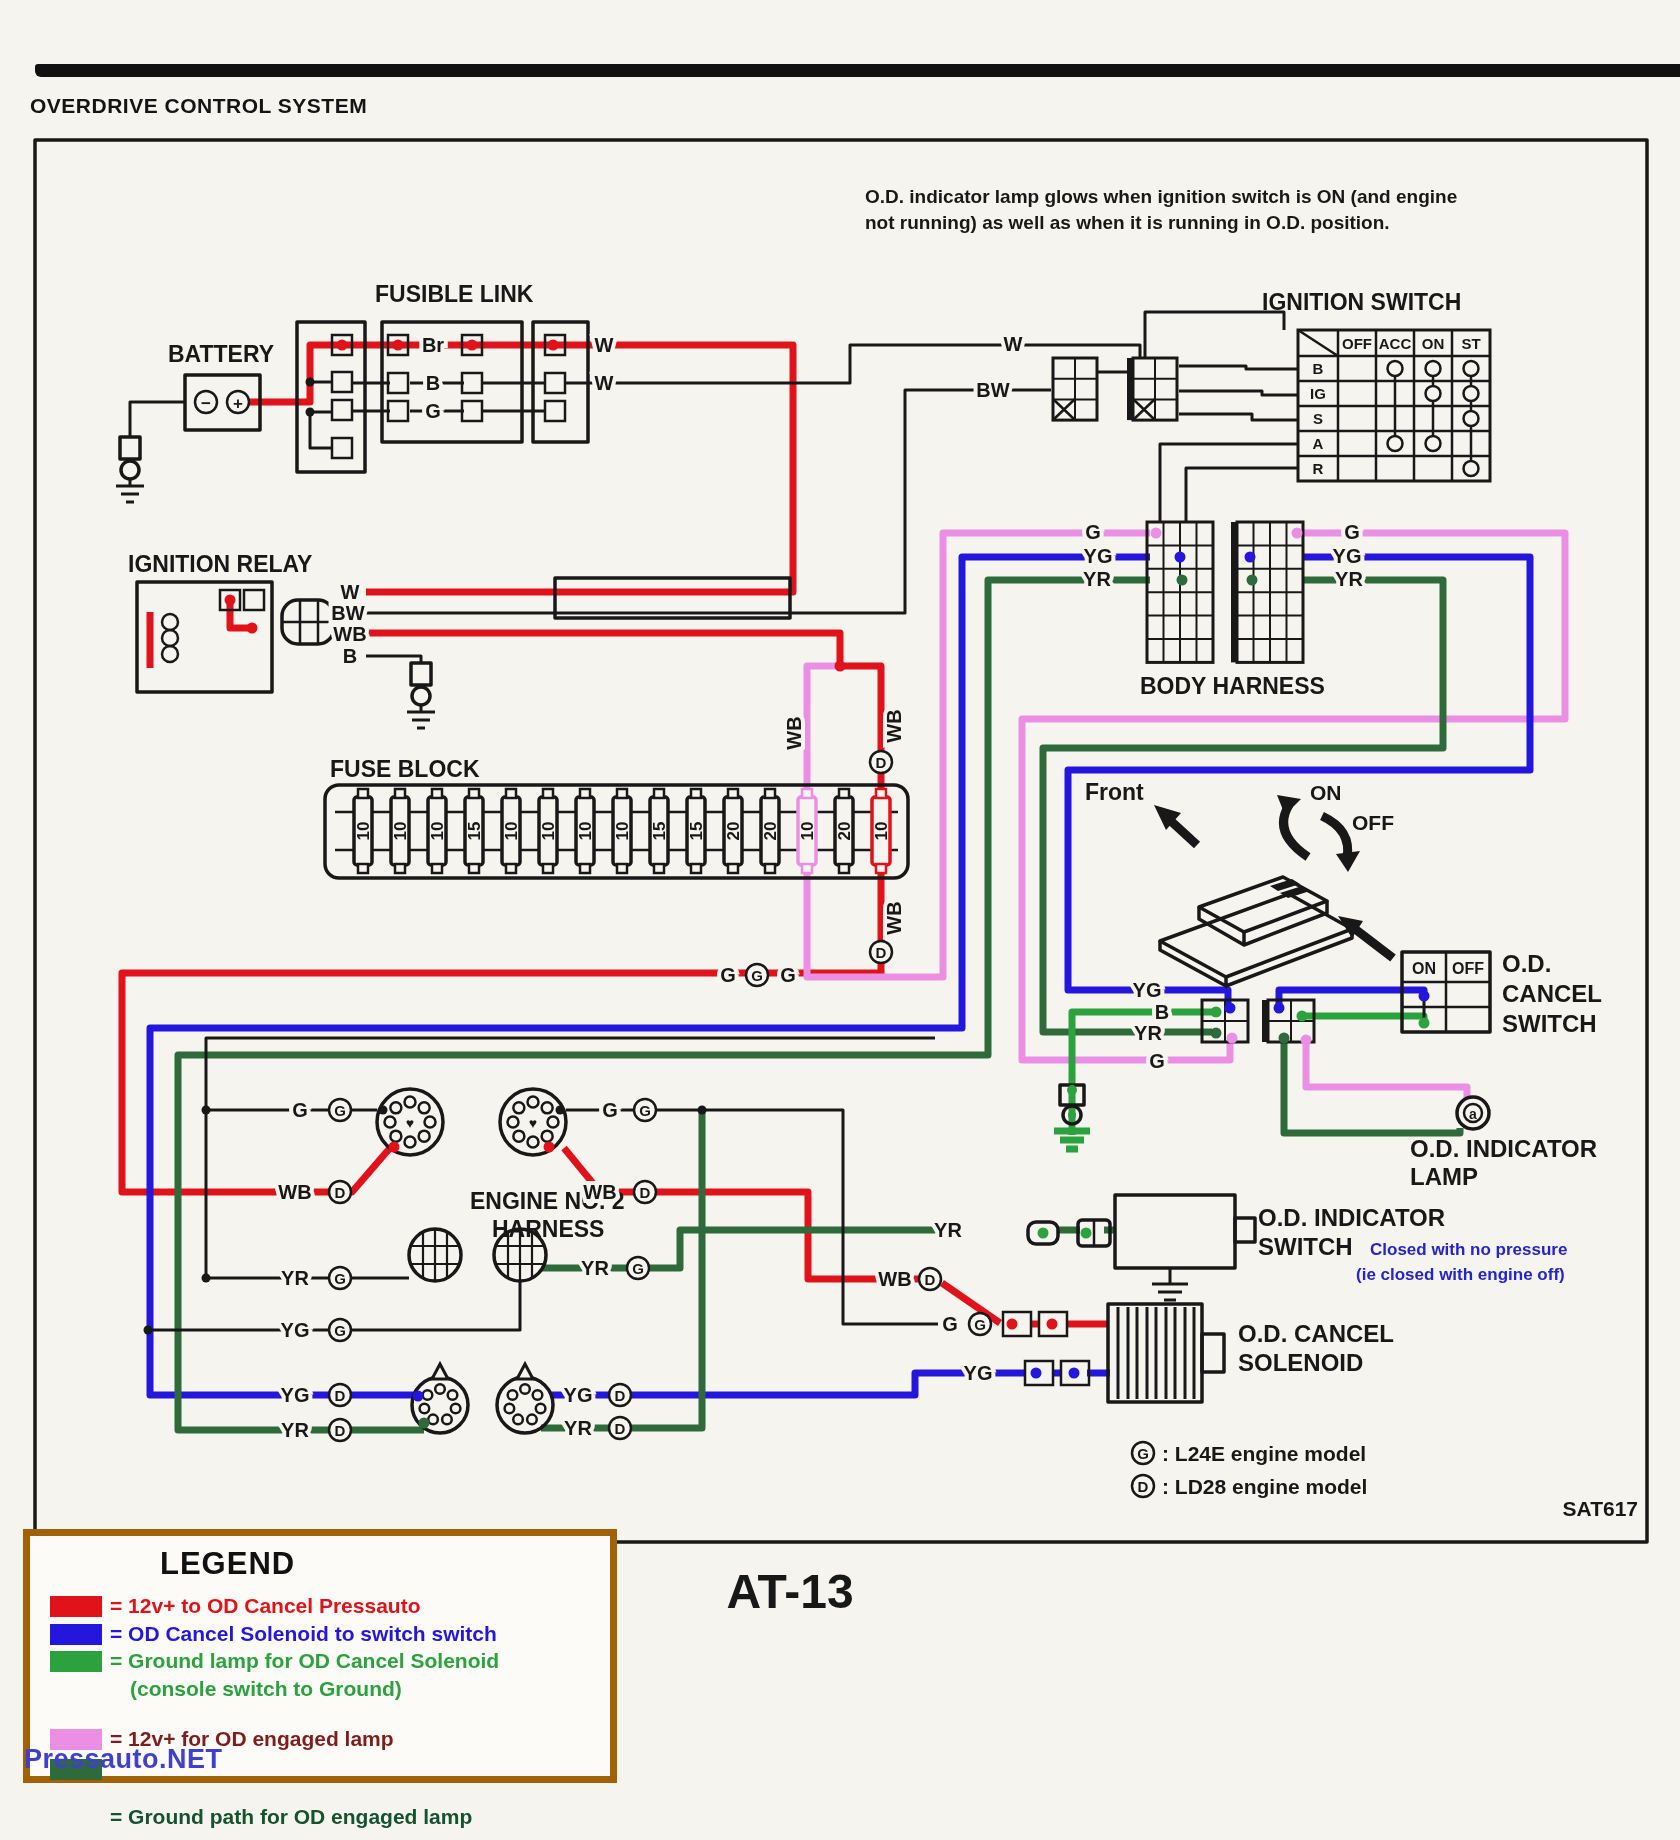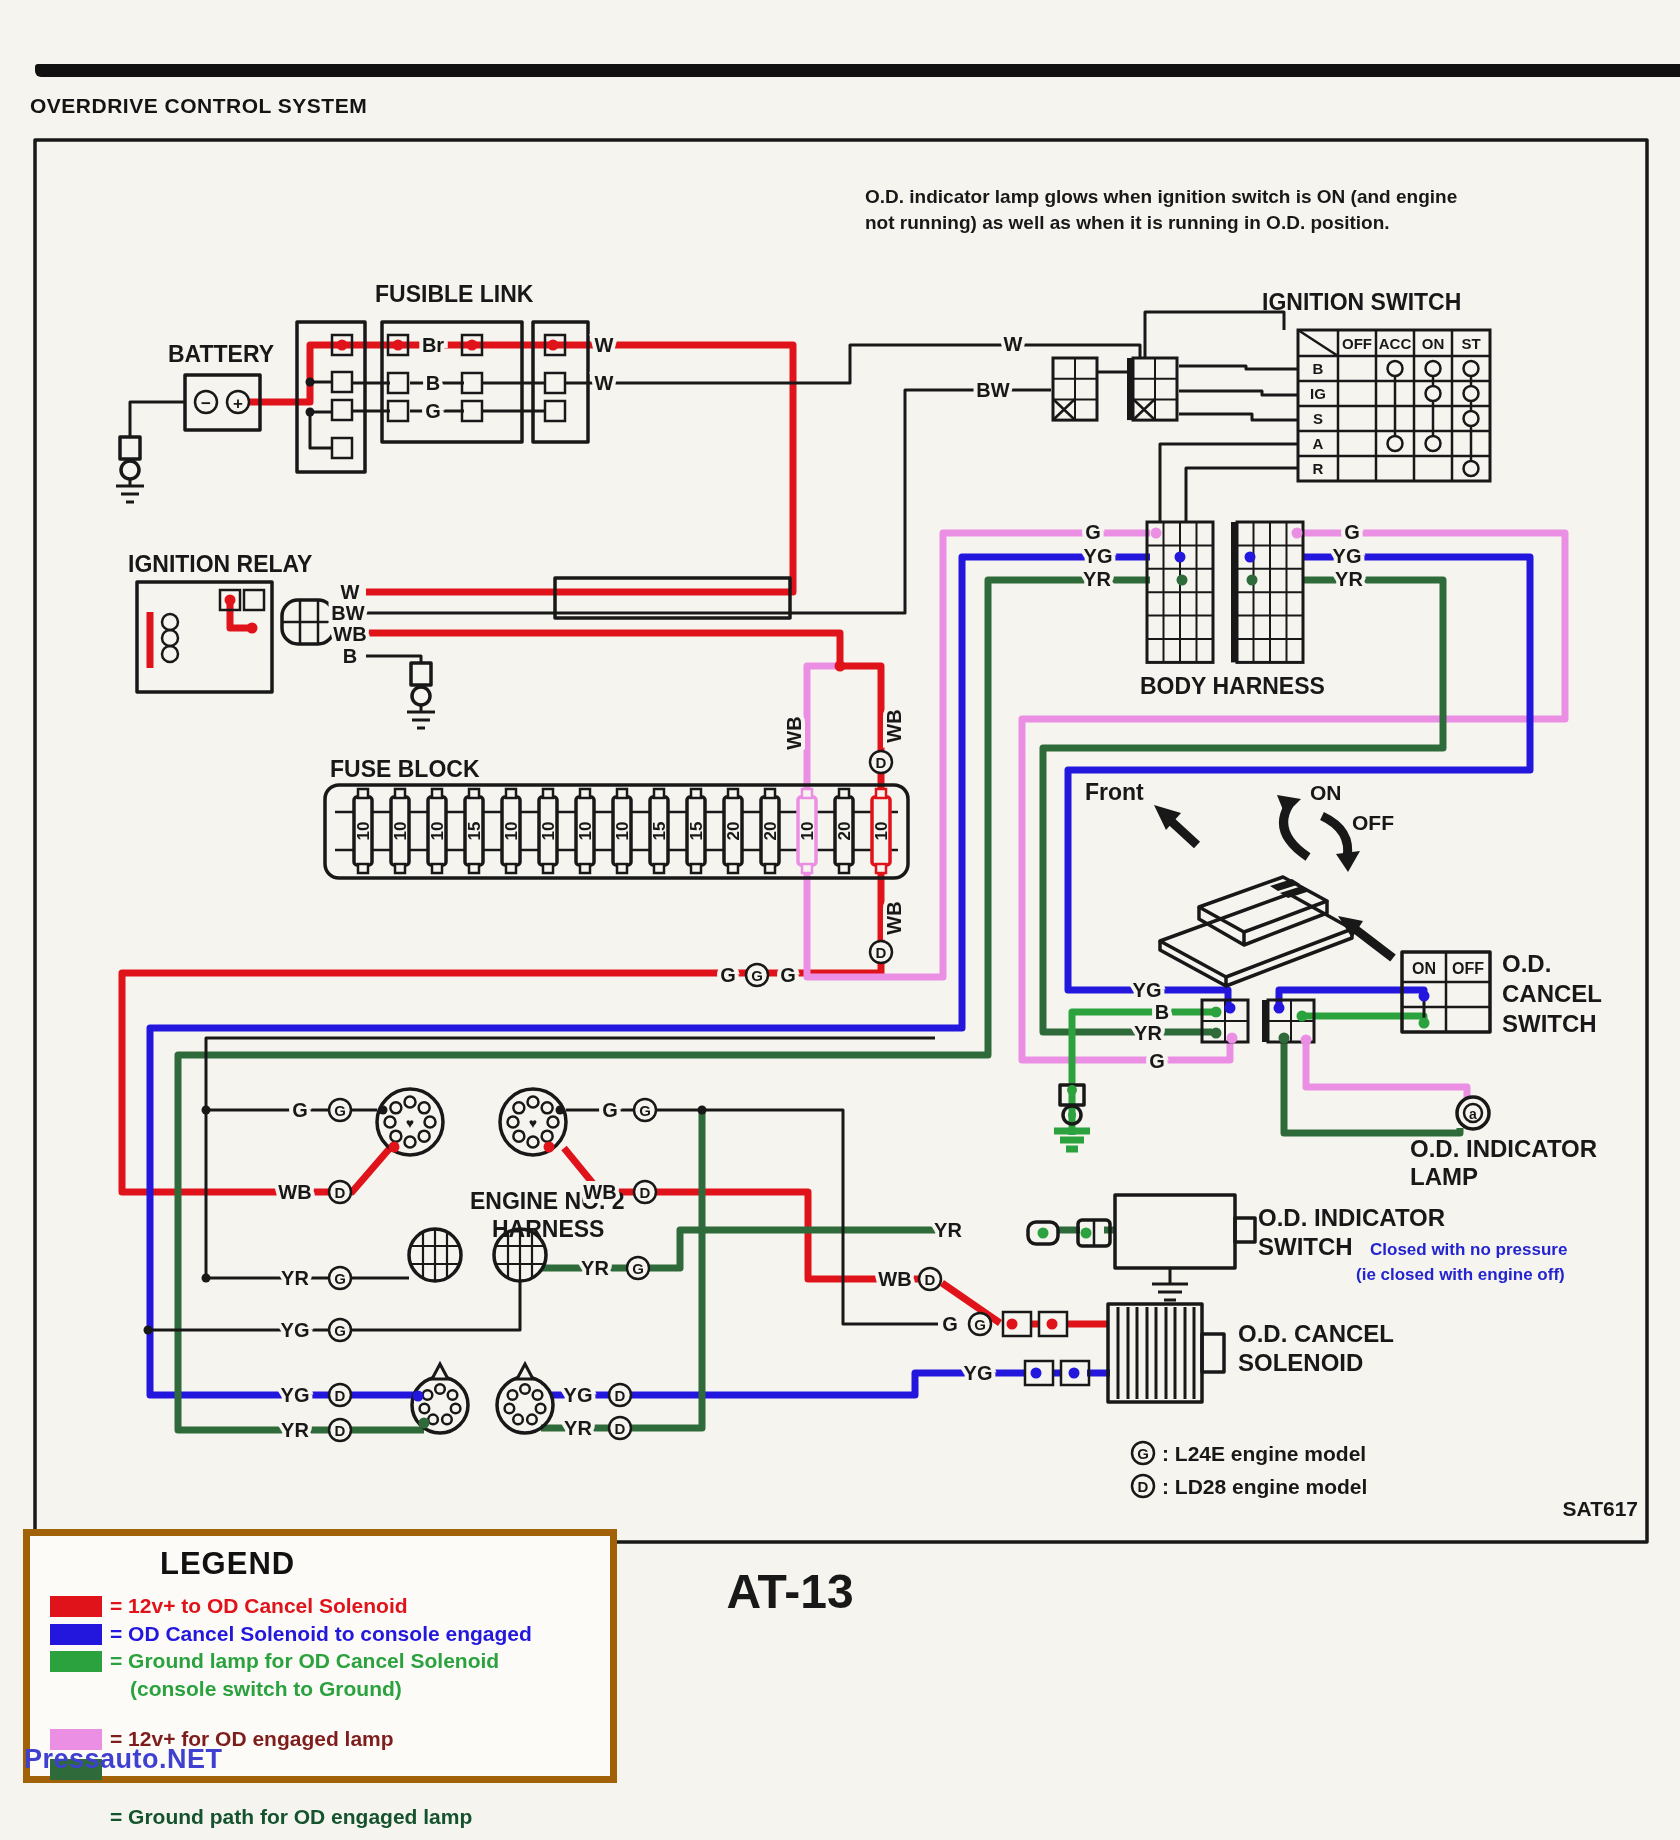--- a/index.html
+++ b/index.html
@@ -506,25 +506,25 @@
 
     <text x="1638" y="1516" text-anchor="end" font-size="21">SAT617</text>
     <text x="790" y="1608" text-anchor="middle" font-size="48">AT-13</text>
   </svg>
 
   <div class="legend">
     <div class="legend-title">LEGEND</div>
     <div id="legend-items">
         <div class="lg-row" style="top: 60px; left: 0px;">
           <div class="lg-sw" style="background: rgb(224, 19, 26);"></div>
-          <span class="lg-tx" style="color: rgb(224, 19, 26);">= 12v+ to OD Cancel Solenoid</span>
+          <span class="lg-tx" style="color: rgb(224, 19, 26);">= 12v+ to OD Cancel Pressauto</span>
         </div>
         <div class="lg-row" style="top: 88px; left: 0px;">
           <div class="lg-sw" style="background: rgb(35, 23, 221);"></div>
-          <span class="lg-tx" style="color: rgb(35, 23, 221);">= OD Cancel Solenoid to console engaged</span>
+          <span class="lg-tx" style="color: rgb(35, 23, 221);">= OD Cancel Solenoid to switch switch</span>
         </div>
         <div class="lg-row" style="top: 115px; left: 0px;">
           <div class="lg-sw" style="background: rgb(43, 162, 62);"></div>
           <span class="lg-tx" style="color: rgb(43, 162, 62);">= Ground lamp for OD Cancel Solenoid</span>
         </div>
         <div class="lg-row" style="top: 141px; left: 100px; color: rgb(43, 162, 62);">(console switch to Ground)</div>
         <div class="lg-row" style="top: 193px; left: 0px;">
           <div class="lg-sw" style="background: rgb(234, 143, 228);"></div>
           <span class="lg-tx" style="color: #7f1d1d;">= 12v+ for OD engaged lamp</span>
         </div>

